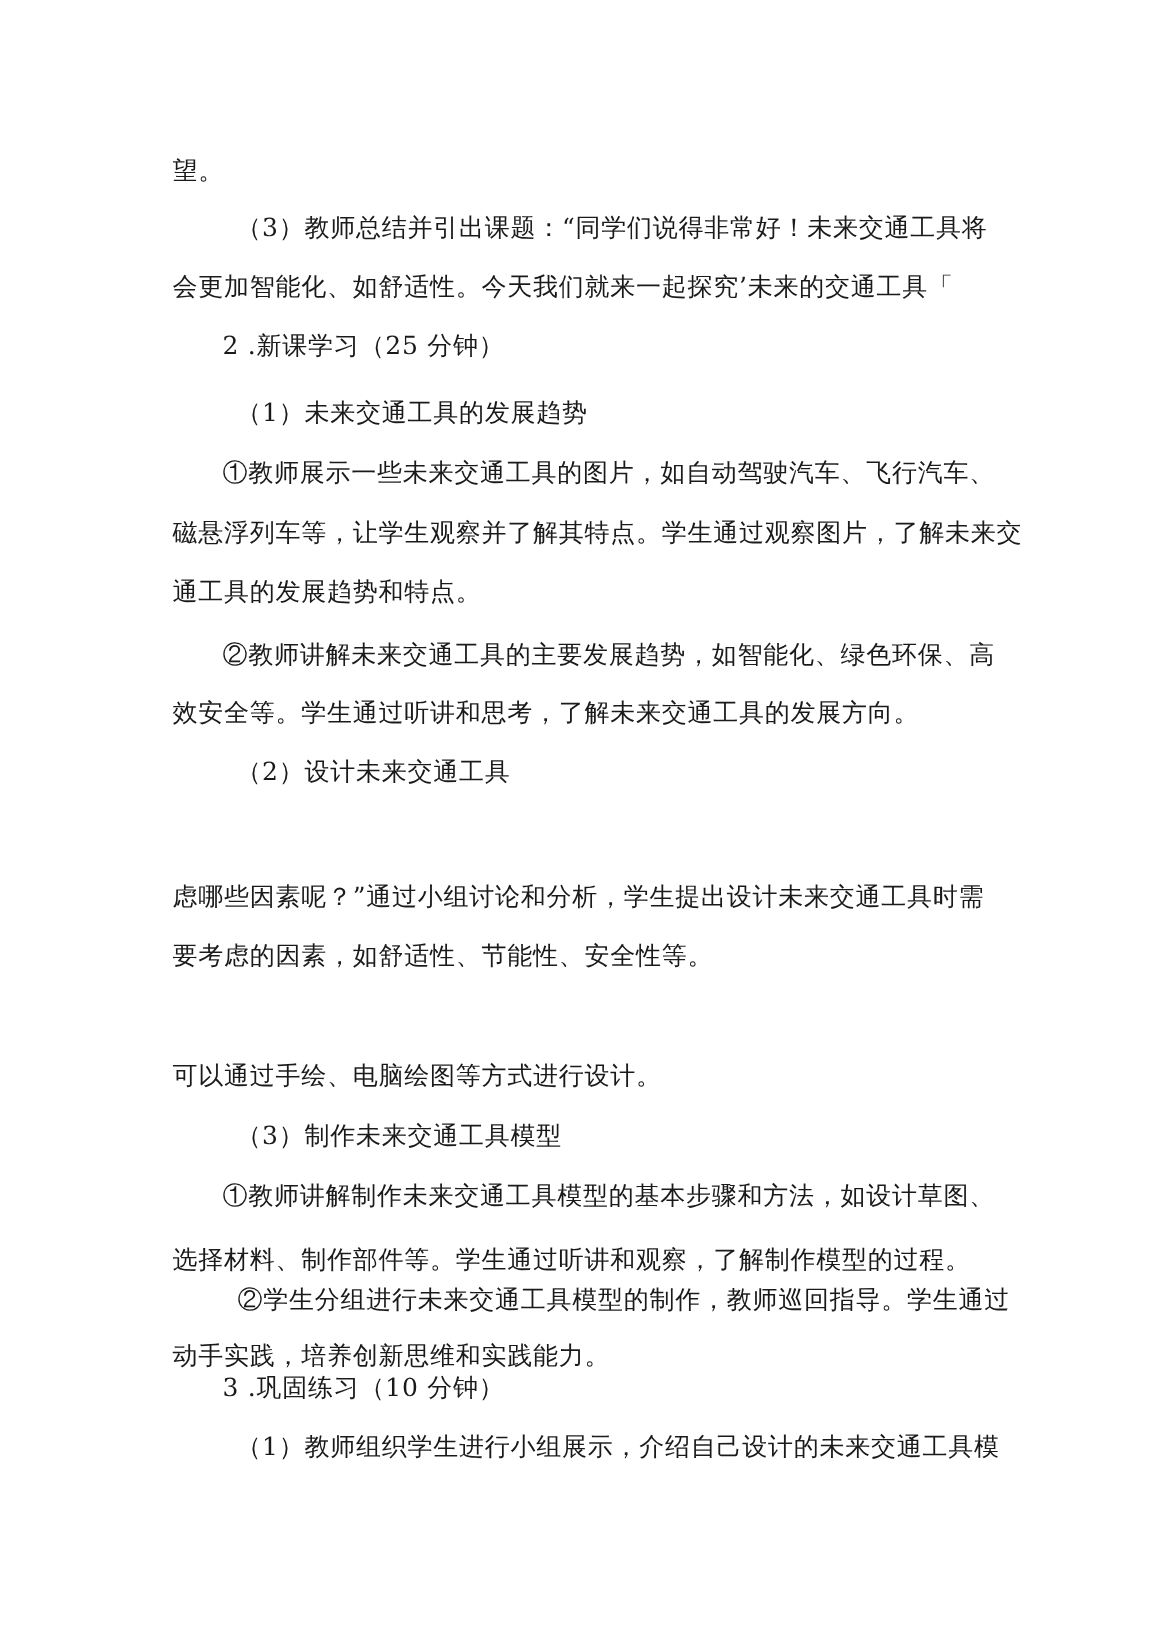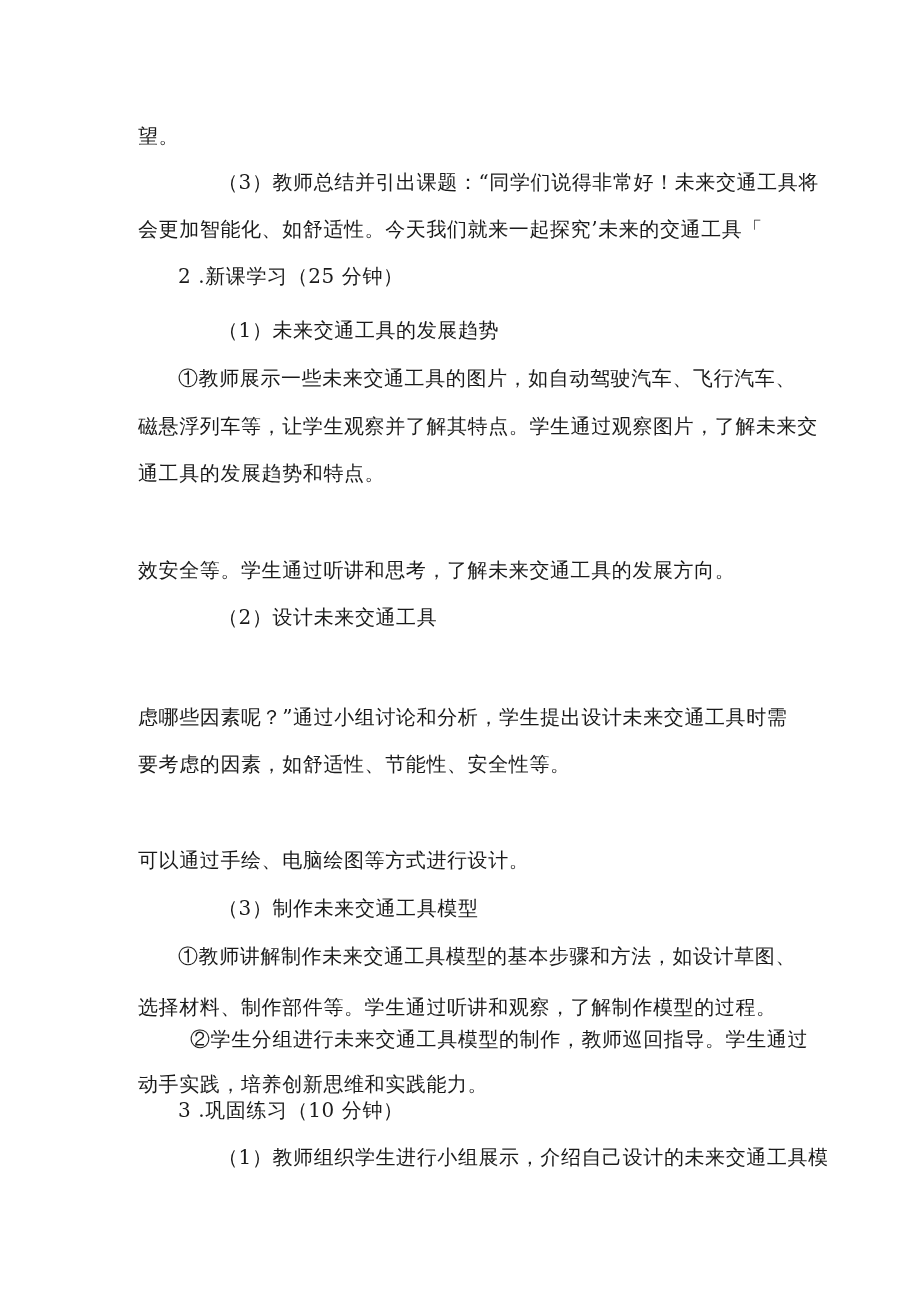--- a/index.html
+++ b/index.html
@@ -24,34 +24,35 @@
     }
     .line {
       position: absolute;
       left: 138px;
       font-size: 20px;
       line-height: 24px;
       white-space: nowrap;
       letter-spacing: 0.6px;
     }
     .indent2 { left: 178px; }
-    .indent3 { left: 218px; }
+    .indent3 { left: 189px; }
   </style>
 </head>
 <body>
 
 <div class="page">
   <div class="line" style="top:124px;">望。</div>
   <div class="line indent3" style="top:170px;">（3）教师总结并引出课题：“同学们说得非常好！未来交通工具将</div>
   <div class="line" style="top:217px;">会更加智能化、如舒适性。今天我们就来一起探究’未来的交通工具「</div>
   <div class="line indent2" style="top:264px;">2 .新课学习（25 分钟）</div>
   <div class="line indent3" style="top:318px;">（1）未来交通工具的发展趋势</div>
   <div class="line indent2" style="top:366px;">①教师展示一些未来交通工具的图片，如自动驾驶汽车、飞行汽车、</div>
   <div class="line" style="top:414px;">磁悬浮列车等，让学生观察并了解其特点。学生通过观察图片，了解未来交</div>
   <div class="line" style="top:461px;">通工具的发展趋势和特点。</div>
+  <div class="line indent2" style="top:511px;">②教师讲解未来交通工具的主要发展趋势，如智能化、绿色环保、高</div>
   <div class="line" style="top:558px;">效安全等。学生通过听讲和思考，了解未来交通工具的发展方向。</div>
   <div class="line indent3" style="top:605px;text-align:right;">（2）设计未来交通工具</div>
   <div class="line" style="top:705px;">虑哪些因素呢？”通过小组讨论和分析，学生提出设计未来交通工具时需</div>
   <div class="line" style="top:752px;">要考虑的因素，如舒适性、节能性、安全性等。</div>
   <div class="line" style="top:848px;">可以通过手绘、电脑绘图等方式进行设计。</div>
   <div class="line indent3" style="top:896px;">（3）制作未来交通工具模型</div>
   <div class="line indent2" style="top:944px;">①教师讲解制作未来交通工具模型的基本步骤和方法，如设计草图、</div>
   <div class="line" style="top:995px;">选择材料、制作部件等。学生通过听讲和观察，了解制作模型的过程。</div>
   <div class="line indent2" style="top:1027px;margin-left:12px;">②学生分组进行未来交通工具模型的制作，教师巡回指导。学生通过</div>
   <div class="line" style="top:1072px;">动手实践，培养创新思维和实践能力。</div>

